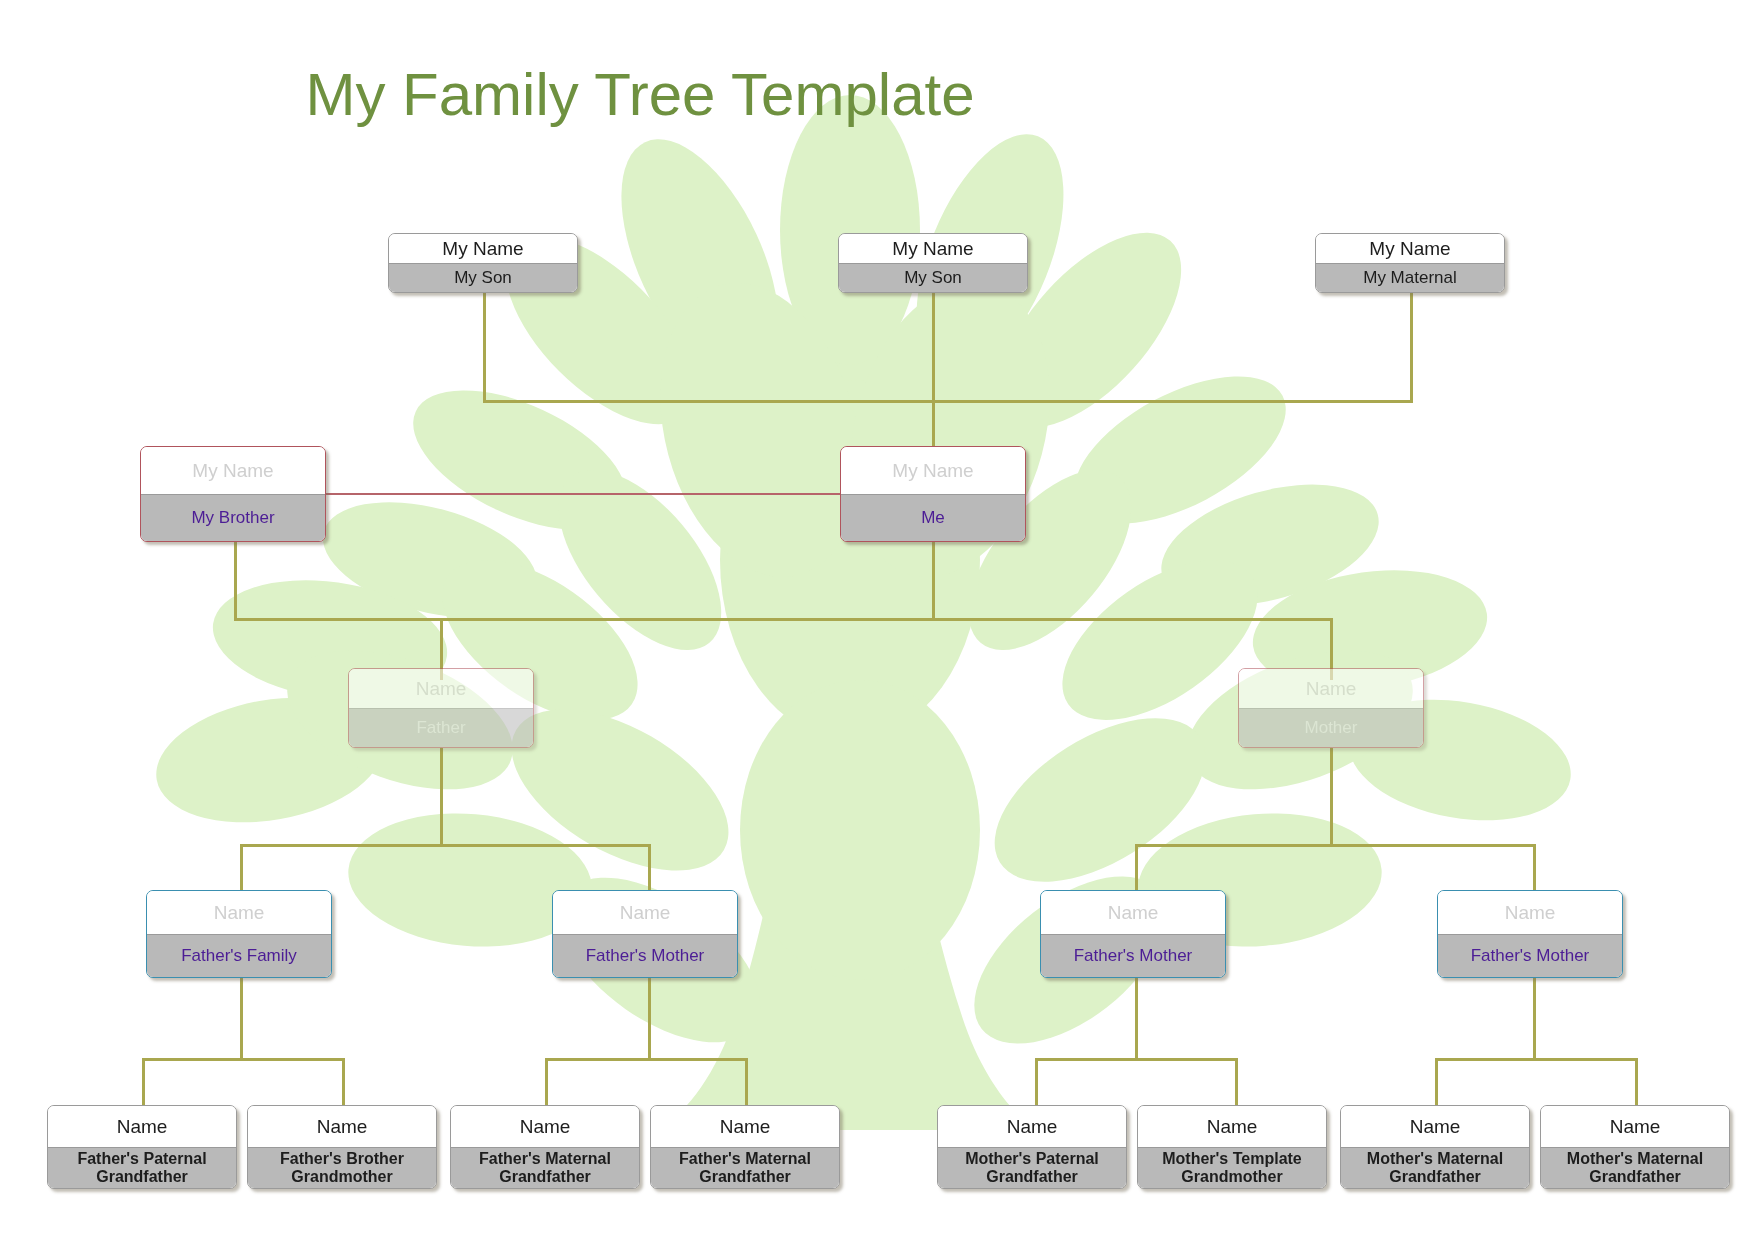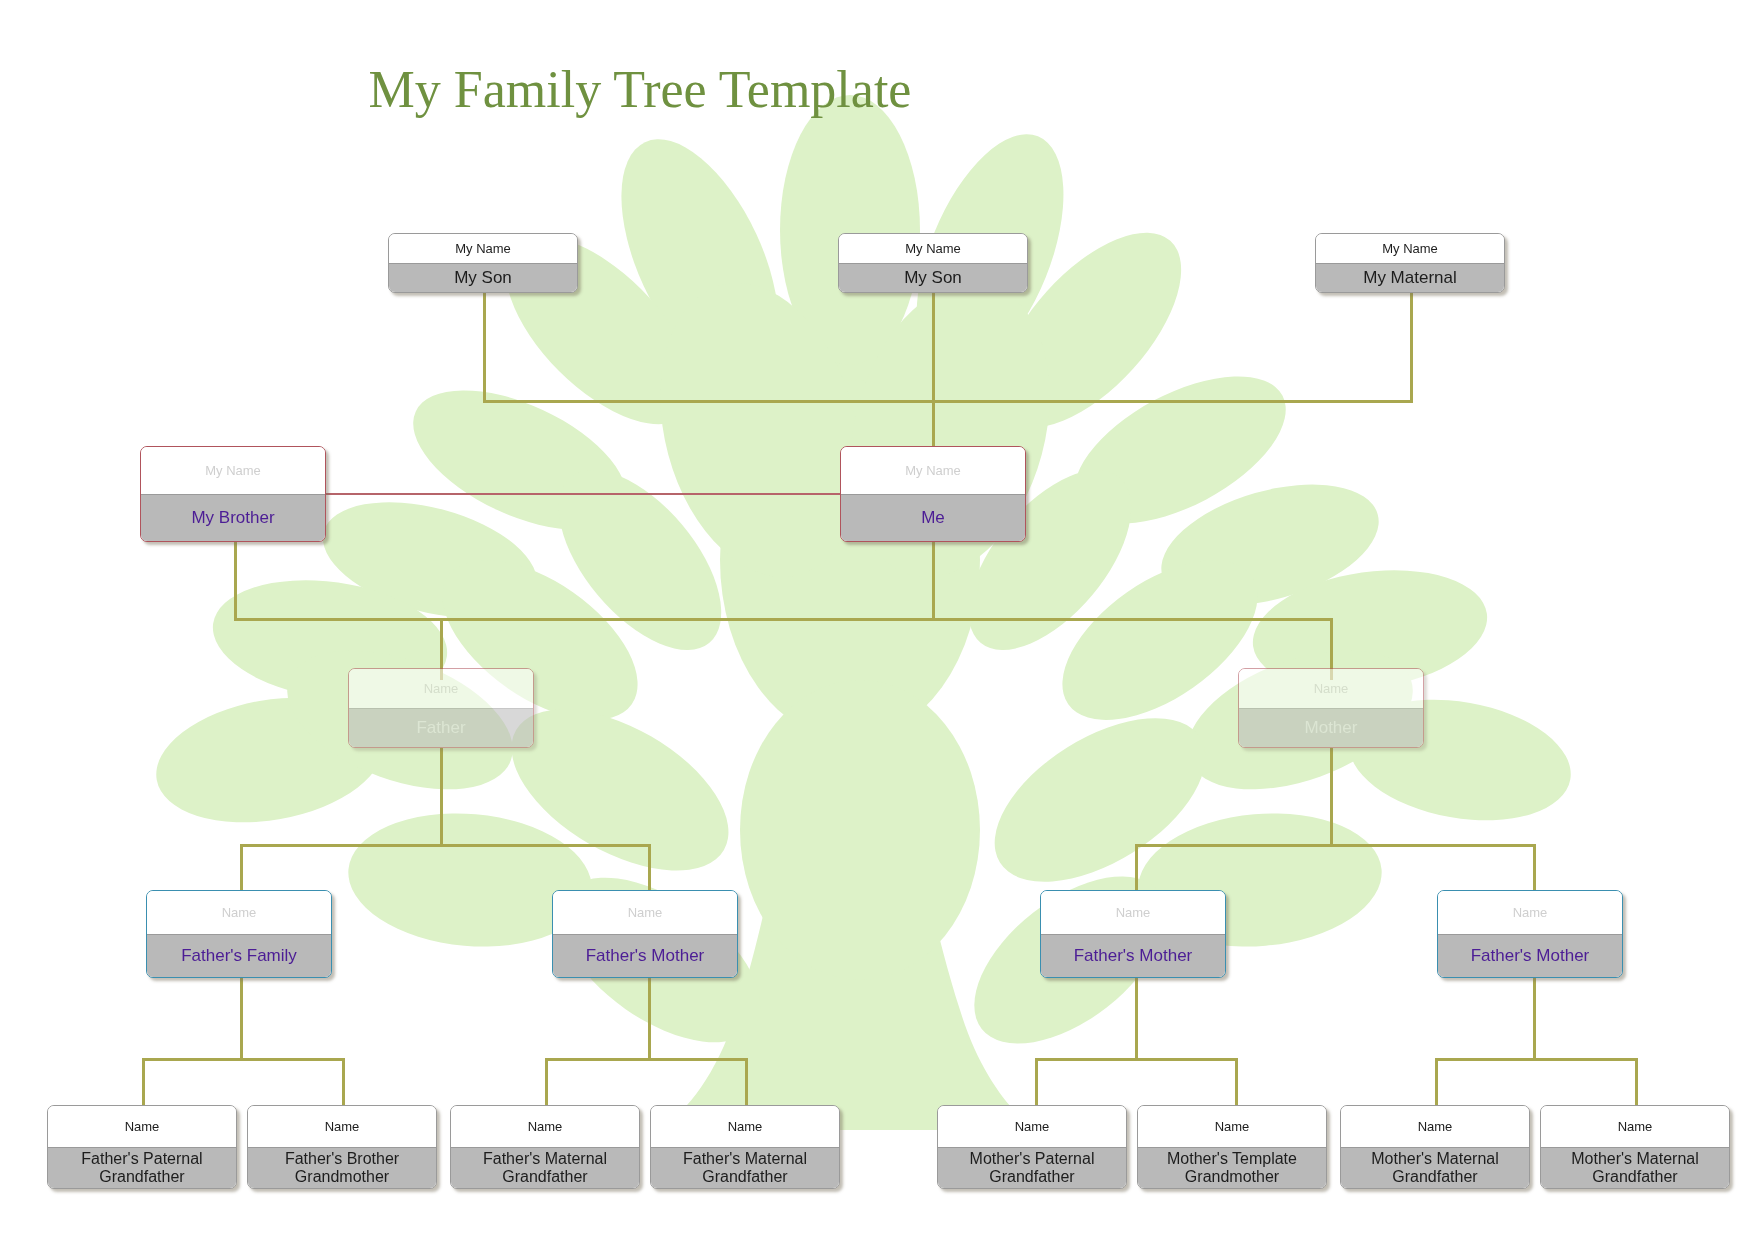--- a/index.html
+++ b/index.html
@@ -24,23 +24,23 @@
     width: 1754px;
     height: 1240px;
     pointer-events: none;
   }
   #page-title {
     position: absolute;
     left: 0;
     top: 60px;
     width: 1280px;
     text-align: center;
-    font-size: 52px;
+    font-size: 60px;
     color: #6f9140;
-    font-family: Liberation Serif, serif;
+    font-family: Liberation Sans, sans-serif;
     letter-spacing: 0px;
     white-space: nowrap;
   }
   
   .line {
     position: absolute;
     background: #a9a74f;
   }
   .line.h { height: 3px; }
   .line.v { width: 3px; }
@@ -54,39 +54,39 @@
     background: #ffffff;
     border: 1px solid #9a9a9a;
     box-shadow: 3px 3px 3px rgba(120,110,90,0.45);
     overflow: hidden;
   }
   .node .name {
     height: 50%;
     display: flex;
     align-items: center;
     justify-content: center;
-    font-size: 13px;
+    font-size: 19px;
     color: #1d1d1d;
     background: #ffffff;
     box-sizing: border-box;
   }
   .node .role {
     height: 50%;
     display: flex;
     align-items: center;
     justify-content: center;
     font-size: 17px;
     color: #1d1d1d;
     background: #b9b9b9;
     border-top: 1px solid #9a9a9a;
     box-sizing: border-box;
     text-align: center;
     line-height: 1.15;
   }
-  .node.two-line .role { font-size: 16px; }
+  .node.two-line .role { font-size: 16px; font-weight: bold; }
   .node.selected-red { border: 1px solid #b0545c; }
   .node.selected-blue { border: 1px solid #3a8fb0; }
 
   
   .node.ghost .name { color: #cfcfcf; }
   .node.ghost .role { color: #4c1d95; text-align: right; }
   .node.ghost-faint { opacity: 0.55; }
   .node.ghost-faint .name { color: #cfcfcf; }
   .node.ghost-faint .role { color: #dcdcdc; }
 </style>

